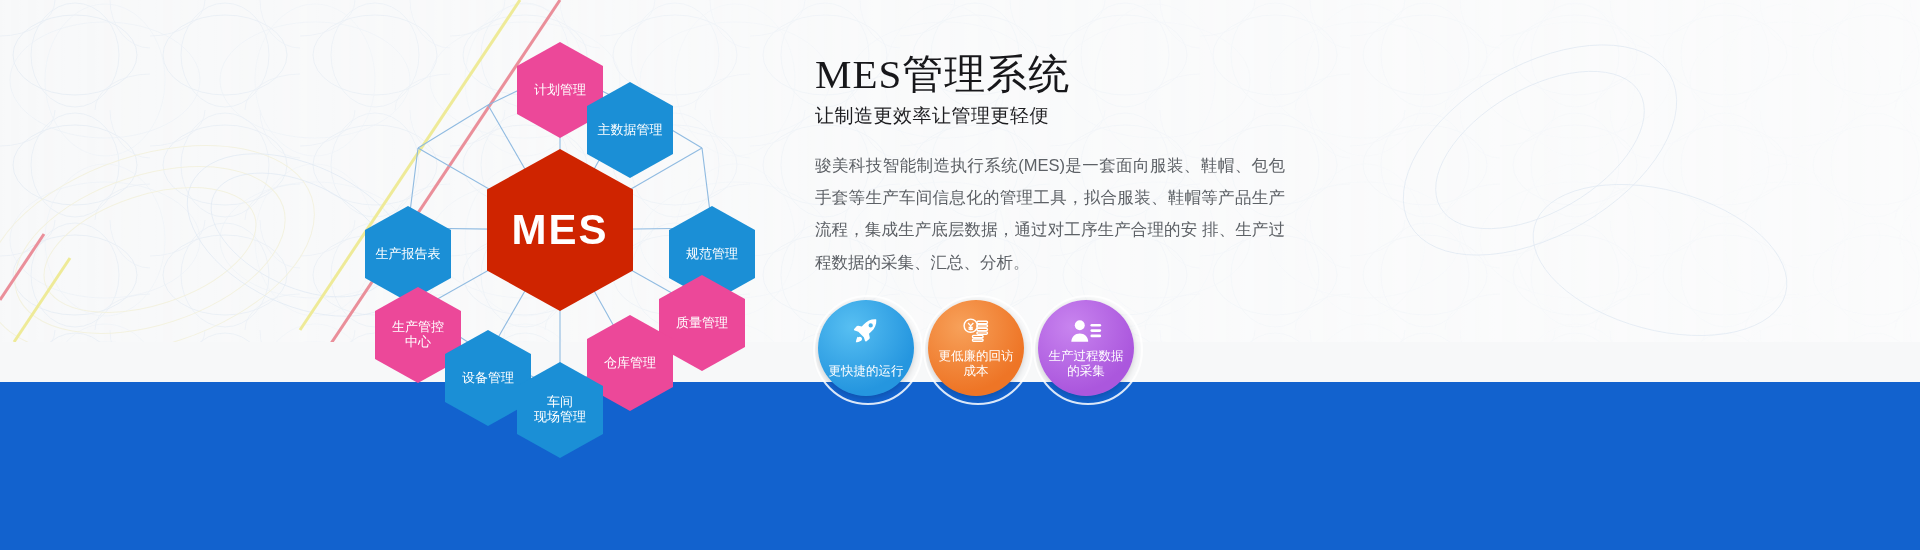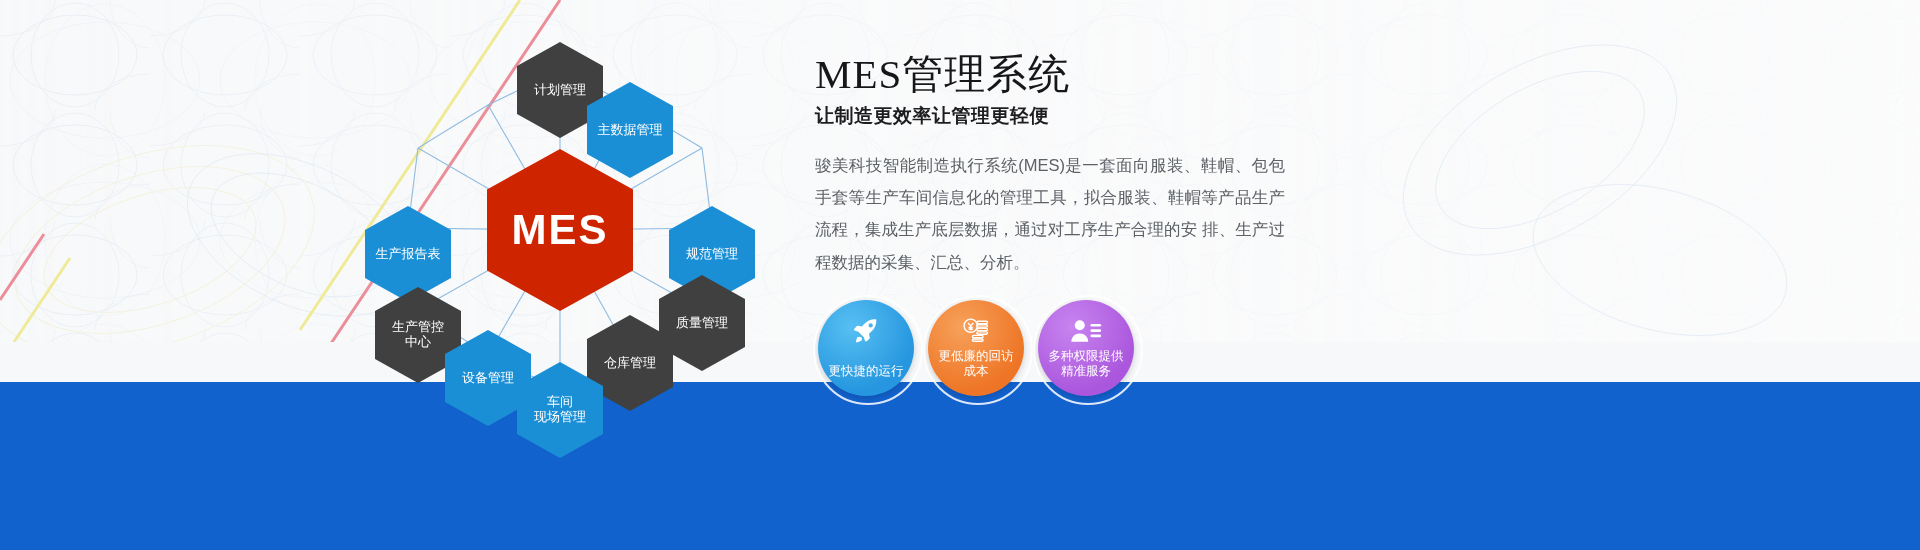--- a/index.html
+++ b/index.html
@@ -39,33 +39,33 @@
   .hex{
     position:absolute;
     display:flex;align-items:center;justify-content:center;
     text-align:center;color:#fff;line-height:1.15;
     -webkit-clip-path:polygon(50% 0%,100% 25%,100% 75%,50% 100%,0% 75%,0% 25%);
     clip-path:polygon(50% 0%,100% 25%,100% 75%,50% 100%,0% 75%,0% 25%);
     font-weight:400;
   }
   .hex.small{width:86px;height:96px;font-size:13px;}
   .hex.center{width:146px;height:162px;font-size:42px;font-weight:700;letter-spacing:2px;}
-  .hex-green{background:#404040;}
+  .hex-green{background:#ec4899;}
   .hex-blue{background:#1b8fd6;}
   .hex-red{background:#cf2400;}
 
   
   #right{position:absolute;left:815px;top:52px;width:470px;}
   #title{
     font-family:"Liberation Serif","DejaVu Serif",serif;
     font-size:41px;font-weight:400;color:#17171a;letter-spacing:1px;
     line-height:1.1;margin:0 0 6px 0;
   }
   #subtitle{
-    font-size:19px;color:#1d1d20;letter-spacing:.5px;margin:0 0 20px 0;font-weight:700;
+    font-size:19px;color:#1d1d20;letter-spacing:.5px;margin:0 0 20px 0;font-weight:400;
   }
   #desc{
     font-size:16.5px;color:#5d6166;line-height:1.95;margin:0;text-align:justify;
   }
 
   
   #badges{position:absolute;left:818px;top:300px;display:flex;gap:14px;}
   .badge{
     width:96px;height:96px;border-radius:50%;
     display:flex;flex-direction:column;align-items:center;justify-content:flex-end;
@@ -276,17 +276,17 @@
       <span class="ring"></span>
       <span class="bicon">
         <svg width="32" height="28" viewBox="0 0 36 30" fill="#fff">
           <circle cx="11" cy="8.5" r="5.6"></circle>
           <path d="M1.5 27c0-5.3 4.3-9.2 9.5-9.2s9.5 3.9 9.5 9.2z"></path>
           <rect x="23" y="7" width="12" height="3" rx="1.5"></rect>
           <rect x="23" y="13" width="12" height="3" rx="1.5"></rect>
           <rect x="23" y="19" width="12" height="3" rx="1.5"></rect>
         </svg>
       </span>
-      <span class="blabel">多种权限提供精准服务</span>
+      <span class="blabel">生产过程数据的采集</span>
     </div>
 
   </div>
 </div>
 
 </body></html>

